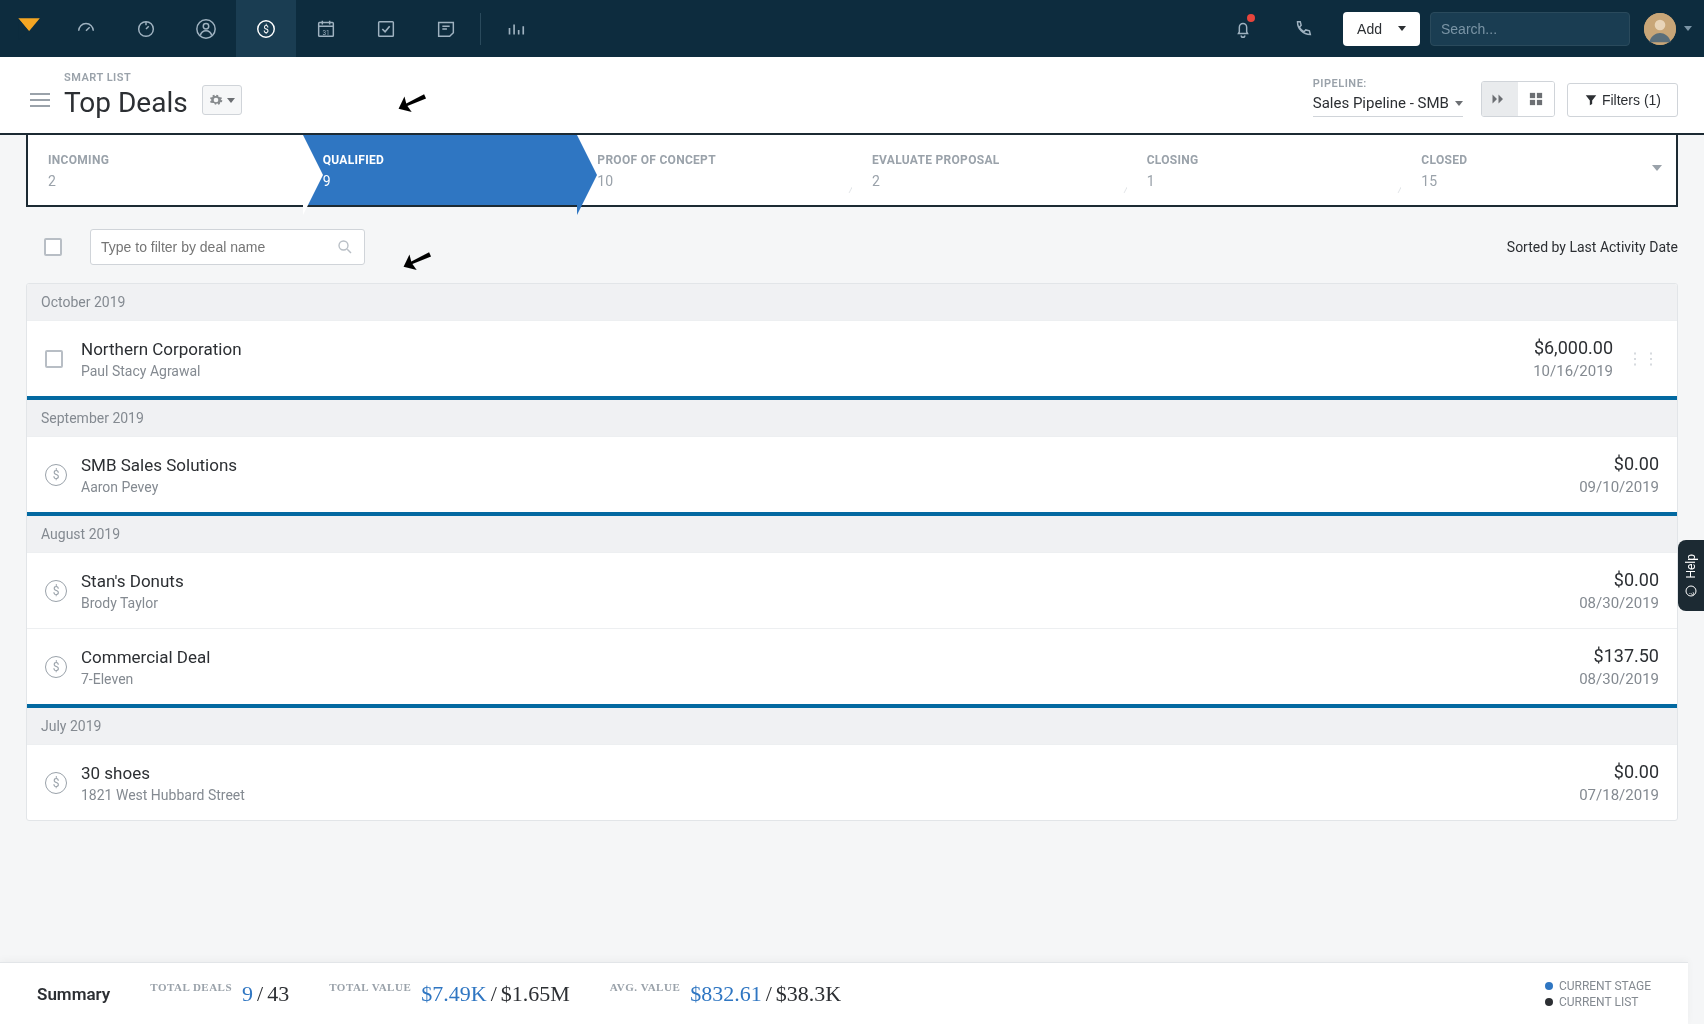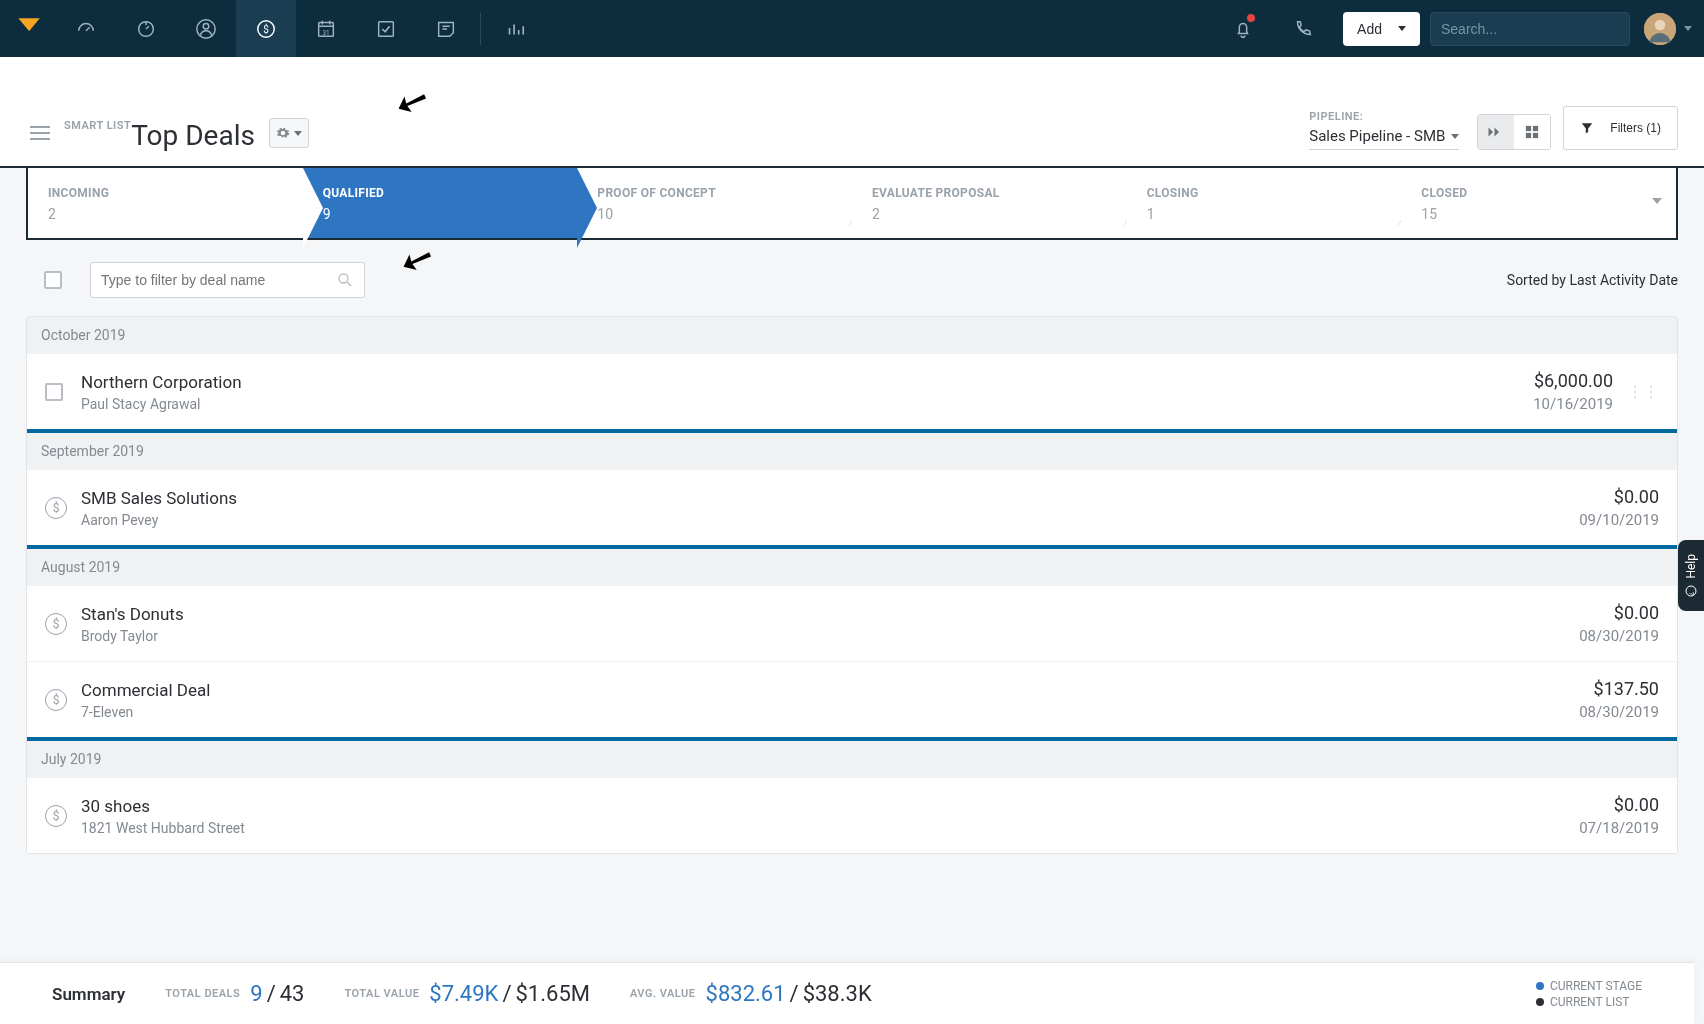--- a/index.html
+++ b/index.html
@@ -22,34 +22,34 @@
 .search-box input { background:transparent; border:none; outline:none; color:#ccc; font-size:14px; flex:1;}
 .search-box input::placeholder { color:#7a94a5; }
 .search-box svg { width:18px; height:18px; color:#7a94a5;}
 .avatar { width:32px; height:32px; border-radius:50%; background:linear-gradient(135deg,#d4a574,#8b6f47); display:flex; align-items:center; justify-content:center; color:#fff; font-size:13px; cursor:pointer;}
 .avatar-caret { margin-left:8px; width:0; height:0; border-left:4px solid transparent; border-right:4px solid transparent; border-top:5px solid #7a94a5; cursor:pointer;}
 
 
 .header-row { background:#fff; padding:14px 26px 14px 30px; display:flex; align-items:flex-end; border-bottom: 2px solid #1c2a33;}
 .hamburger { width:20px; margin-right:14px; margin-bottom:8px; cursor:pointer; color:#9aa2aa;}
 .hamburger div{height:2px;background:#9aa2aa;margin:4px 0;}
-.title-block { display:flex; flex-direction:row;margin-top:48px; }
+.title-block { display:flex; flex-direction:column; }
 .smart-list-label { font-size:11px; color:#9aa2aa; letter-spacing:.5px; font-weight:600; margin-bottom:2px;}
 .page-title { font-size:28px; font-weight:400; color:#2c2f33; }
 .gear-btn { margin-left:14px; margin-bottom:4px; width:40px; height:30px; border:1px solid #d0d4d9; border-radius:3px; background:#f6f7f8; display:flex; align-items:center; justify-content:center; cursor:pointer; color:#6c6f73; gap:4px;}
 .gear-btn .caret{width:0;height:0;border-left:4px solid transparent;border-right:4px solid transparent;border-top:5px solid #6c6f73;}
 .header-spacer { flex:1; }
 .pipeline-block { text-align:left; margin-right:18px; margin-bottom:2px;}
 .pipeline-label { font-size:11px; color:#9aa2aa; letter-spacing:.5px; font-weight:600; margin-bottom:4px;}
 .pipeline-select { font-size:15px; color:#2c2f33; display:flex; align-items:center; gap:6px; cursor:pointer; border-bottom:1px solid #d0d4d9; padding-bottom:4px;}
 .pipeline-select .caret{width:0;height:0;border-left:4px solid transparent;border-right:4px solid transparent;border-top:5px solid #6c6f73;}
 .view-toggle { display:flex; border:1px solid #d0d4d9; border-radius:3px; overflow:hidden; margin-right:12px; margin-bottom:2px;}
 .view-toggle button { width:36px; height:34px; border:none; background:#fff; cursor:pointer; color:#6c6f73; display:flex;align-items:center;justify-content:center;}
 .view-toggle button.active { background:#e9ebed; }
-.filters-btn { height:44px; padding:0 16px; border:1px solid #d0d4d9; border-radius:3px; background:#fff; cursor:pointer; display:flex; align-items:center; gap:16px; font-size:12px; color:#2c2f33; margin-bottom:2px;}
+.filters-btn { height:34px; padding:0 16px; border:1px solid #d0d4d9; border-radius:3px; background:#fff; cursor:pointer; display:flex; align-items:center; gap:4px; font-size:14px; color:#2c2f33; margin-bottom:2px;}
 
 
 .arrow { position:absolute; font-size:40px; color:#000; z-index:50; pointer-events:none;}
 .arrow1 { top:80px; left:395px; transform: rotate(200deg);}
 .arrow2 { top:238px; left:400px; transform: rotate(200deg);}
 
 
 .stages-wrap { background:#fff; border:2px solid #1c2a33; border-top:none; margin:0 26px; display:flex; height:72px; }
 .stage { flex:1; position:relative; padding:18px 0 0 20px; cursor:pointer; }
 .stage-label { font-size:12px; color:#9aa2aa; font-weight:700; letter-spacing:.3px; margin-bottom:6px;}
@@ -79,27 +79,27 @@
 .deal-row .coin { width:22px; height:22px; border:1.5px solid #9aa2aa; border-radius:50%; display:flex; align-items:center; justify-content:center; color:#9aa2aa; font-size:12px; margin-right:14px; flex-shrink:0;}
 .deal-main { flex:1; }
 .deal-name { font-size:17px; color:#2c2f33; margin-bottom:4px;}
 .deal-contact { font-size:14px; color:#848a91; }
 .deal-right { text-align:right; }
 .deal-value { font-size:18px; color:#2c2f33; margin-bottom:4px;}
 .deal-date { font-size:15px; color:#848a91; }
 .drag-handle { margin-left:14px; color:#d0d4d9; cursor:grab;}
 
 
-.summary { position:fixed; bottom:0; left:0; right:10px; background:#fff; border-top:1px solid #e2e5e8; height:62px; display:flex; align-items:center; padding:0 52px; box-shadow: 0 -2px 8px rgba(0,0,0,.04);}
+.summary { position:fixed; bottom:0; left:0; right:16px; background:#fff; border-top:1px solid #e2e5e8; height:62px; display:flex; align-items:center; padding:0 37px; box-shadow: 0 -2px 8px rgba(0,0,0,.04);}
 .summary-title { font-size:17px; font-weight:600; margin-right:40px;}
 .stat-label { font-size:11px; color:#9aa2aa; font-weight:600; letter-spacing:.5px; margin-right:10px;}
 .stat-blue { color:#2f76c2; font-size:22px;}
 .stat-grey { color:#2c2f33; font-size:22px;}
 .stat-sep { color:#2c2f33; font-size:22px; margin:0 4px;}
-.stat-block { display:flex; align-items:center; margin-right:40px;}
+.stat-block { display:flex; align-items:flex-start; margin-right:40px;font-family:Liberation Serif, serif;}
 .legend { margin-left:auto; font-size:12px; color:#848a91;}
 .legend-row { display:flex; align-items:center; gap:6px; margin:2px 0;}
 .dot { width:8px; height:8px; border-radius:50%;}
 .dot.blue{background:#2f76c2;} .dot.dark{background:#2c2f33;}
 
 
 .help-tab { position:fixed; right:0; top:540px; background:#1c2a33; color:#fff; padding:14px 6px; border-radius:8px 0 0 8px; writing-mode:vertical-rl; font-size:12px; cursor:pointer; display:flex; align-items:center; gap:6px;}
 .help-tab span{transform:rotate(180deg);}
 
 .content-pad { padding-bottom: 80px; position:relative;}

